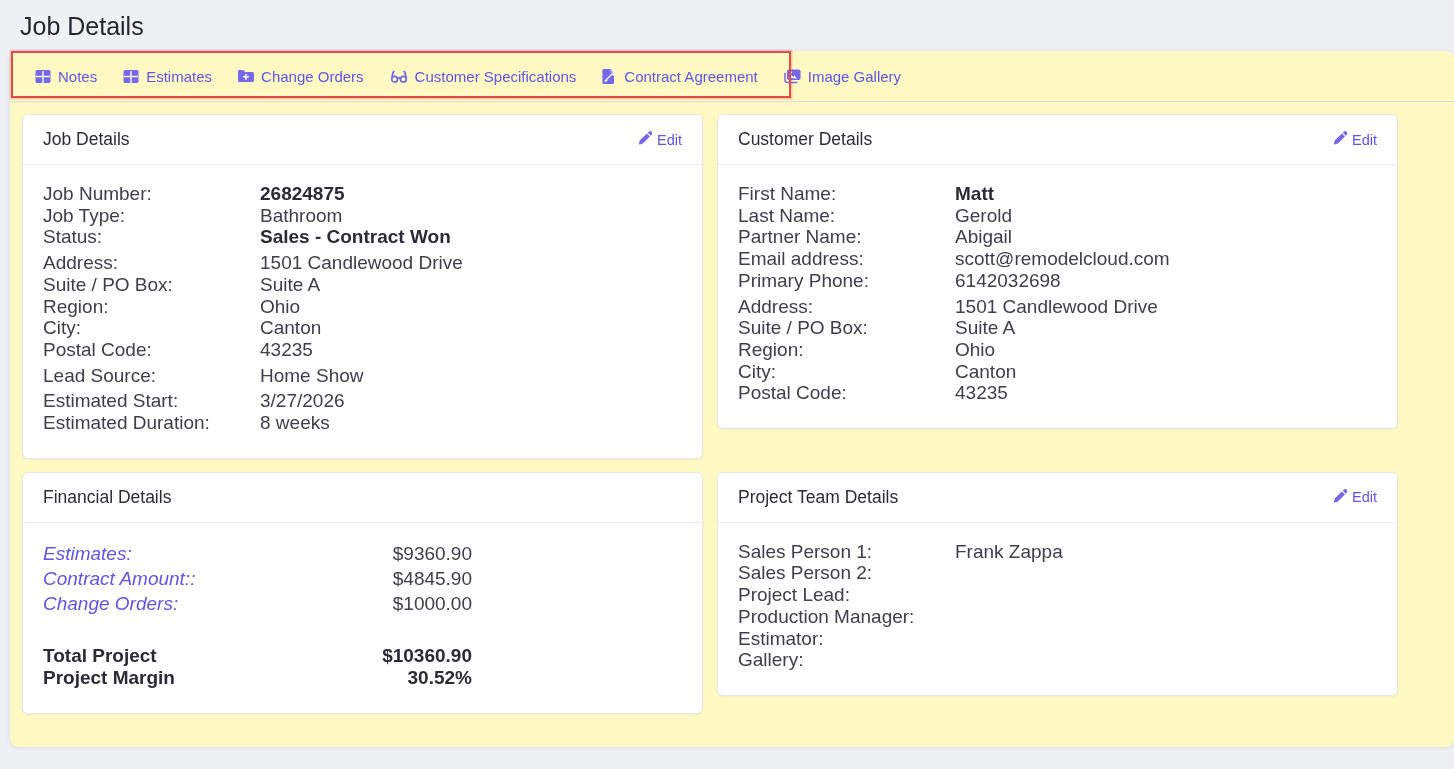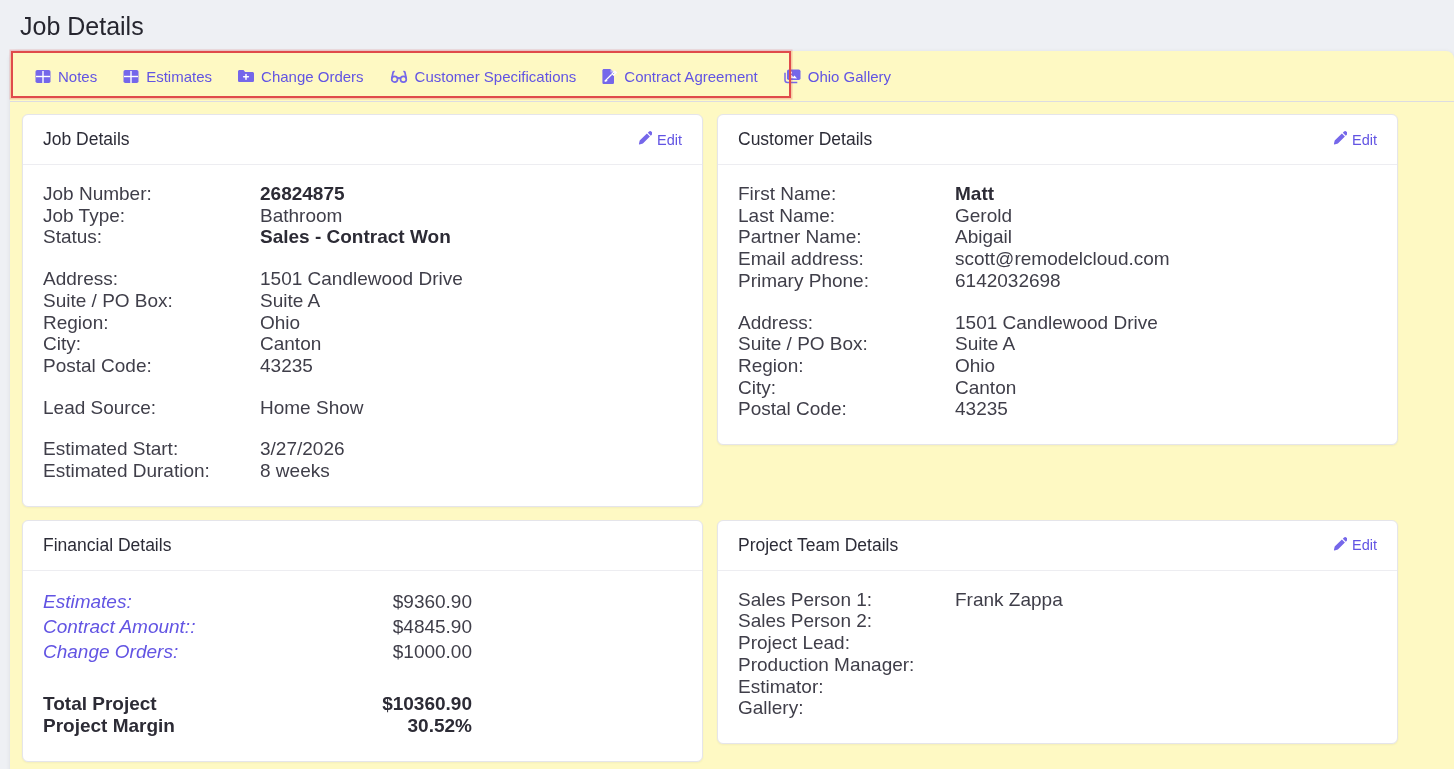--- a/index.html
+++ b/index.html
@@ -66,21 +66,21 @@
   .card-title { font-size:17.5px; font-weight:500; color:#2c2c37; }
   .edit-link {
     display:inline-flex; align-items:center; gap:5px;
     color:var(--accent); font-size:14.5px;
     text-decoration:none; cursor:pointer;
   }
   .card-body { padding:18px 20px 24px; font-size:19px; }
   .row { display:flex; line-height:21.7px; min-height:21.7px; }
   .row .lbl { width:217px; flex:none; }
   .row .val { flex:1; }
-  .group + .group { margin-top:20px; }
+  .group + .group { margin-top:4px; }
   .bold { font-weight:700; color:#2c2b35; }
   .link-label { color:var(--accent); cursor:pointer;font-style:italic; }
   .financial .row { line-height:25px; }
   .financial .group + .group { margin-top:29px; }
   .financial .group:last-child .row { line-height:22px; }
   .financial .row .val { flex:none; width:212px; text-align:right; }
 </style>
 </head>
 <body>
 
@@ -154,21 +154,21 @@
     </a>
     <a class="tb-item">
       <span>
         <svg width="17" height="15" viewBox="0 0 17 15">
             <rect x="3" y="0.5" width="13.5" height="10.5" rx="1.8" fill="var(--accent-icon)"></rect>
             <circle cx="7" cy="3.7" r="1.1" fill="#fff"></circle>
             <path fill="#fff" d="M4.7 8.9l2.6-3.1 1.9 2.2 1.3-1.5 2.5 2.9z"></path>
             <path fill="none" stroke="var(--accent-icon)" stroke-width="1.5" d="M1 3.8v7.1c0 1.4 1.1 2.5 2.5 2.5h9.8"></path>
           </svg>
       </span>
-      <span>Ohio Gallery</span>
+      <span>Image Gallery</span>
     </a>
     <div class="annotation"></div>
   </div>
 
   <div class="cards">
 
     <section class="card">
       <div class="card-header">
         <span class="card-title">Job Details</span>
         <a class="edit-link">

